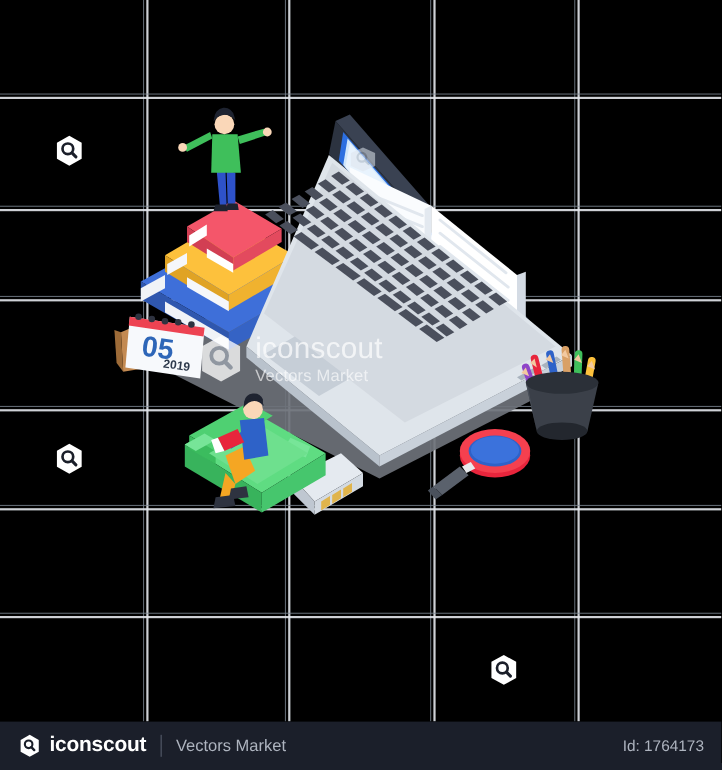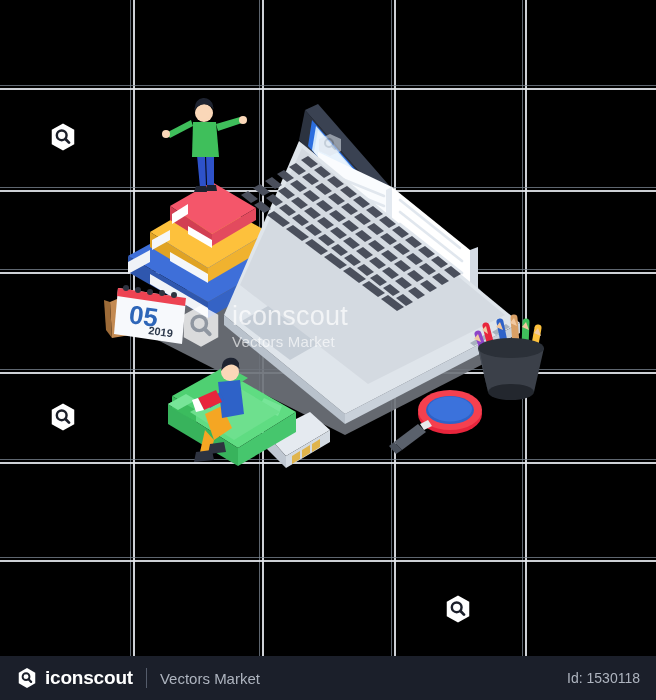--- a/index.html
+++ b/index.html
@@ -504,16 +504,16 @@
           <path d="M16 1.5 L28 8.2 L28 23.8 L16 30.5 L4 23.8 L4 8.2 Z" fill="#ffffff"></path>
           <circle cx="14.6" cy="14" r="5" fill="none" stroke="#1b1f2a" stroke-width="2.8"></circle>
           <line x1="18.2" y1="17.8" x2="22" y2="21.6" stroke="#1b1f2a" stroke-width="3.2" stroke-linecap="round"></line>
         </svg>
       </span>
       <span class="brand-name">iconscout</span>
     </div>
     <div class="divider"></div>
     <span class="contributor">Vectors Market</span>
     <div class="spacer"></div>
-    <span class="asset-id">Id: 1530118</span>
+    <span class="asset-id">Id: 1764173</span>
   </div>
 
 </div>
 
 </body></html>

